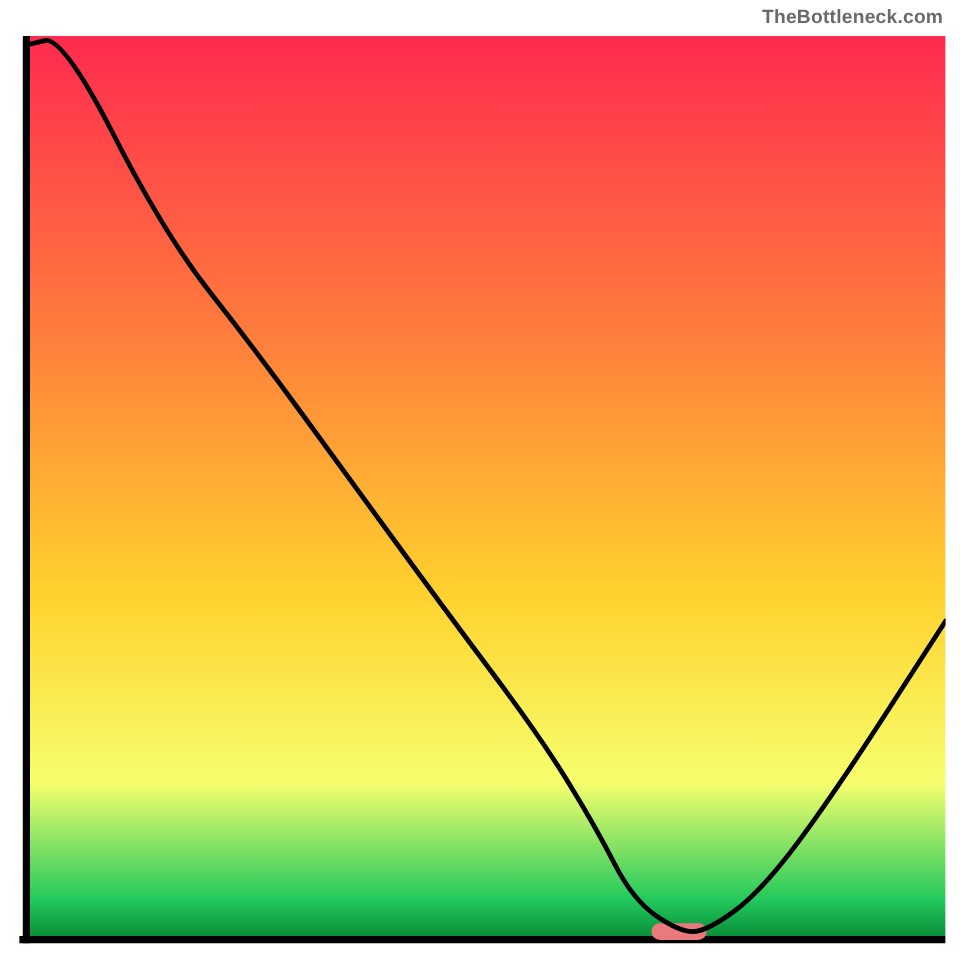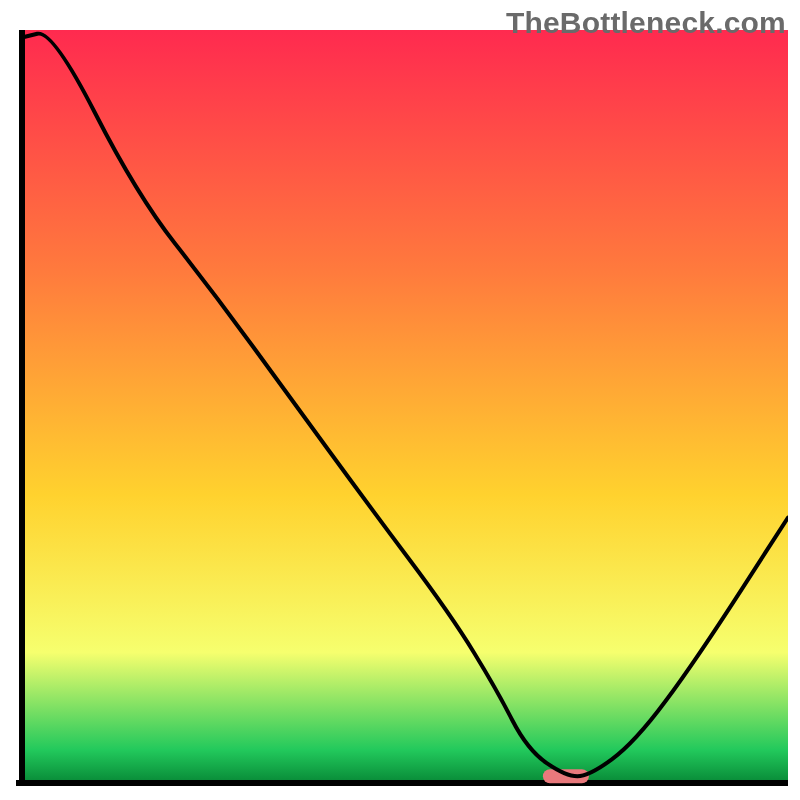--- a/index.html
+++ b/index.html
@@ -13,21 +13,21 @@
   }
   .container {
     position: relative;
     width: 800px;
     height: 800px;
   }
   .watermark {
     position: absolute;
     top: 6px;
     right: 14px;
-    font-size: 30px;
+    font-size: 16px;
     font-weight: 600;
     color: #6a6a6a;
     z-index: 5;
     letter-spacing: 0.2px;
   }
   .plot {
     position: absolute;
     top: 30px;
     left: 16px;
     width: 772px;

